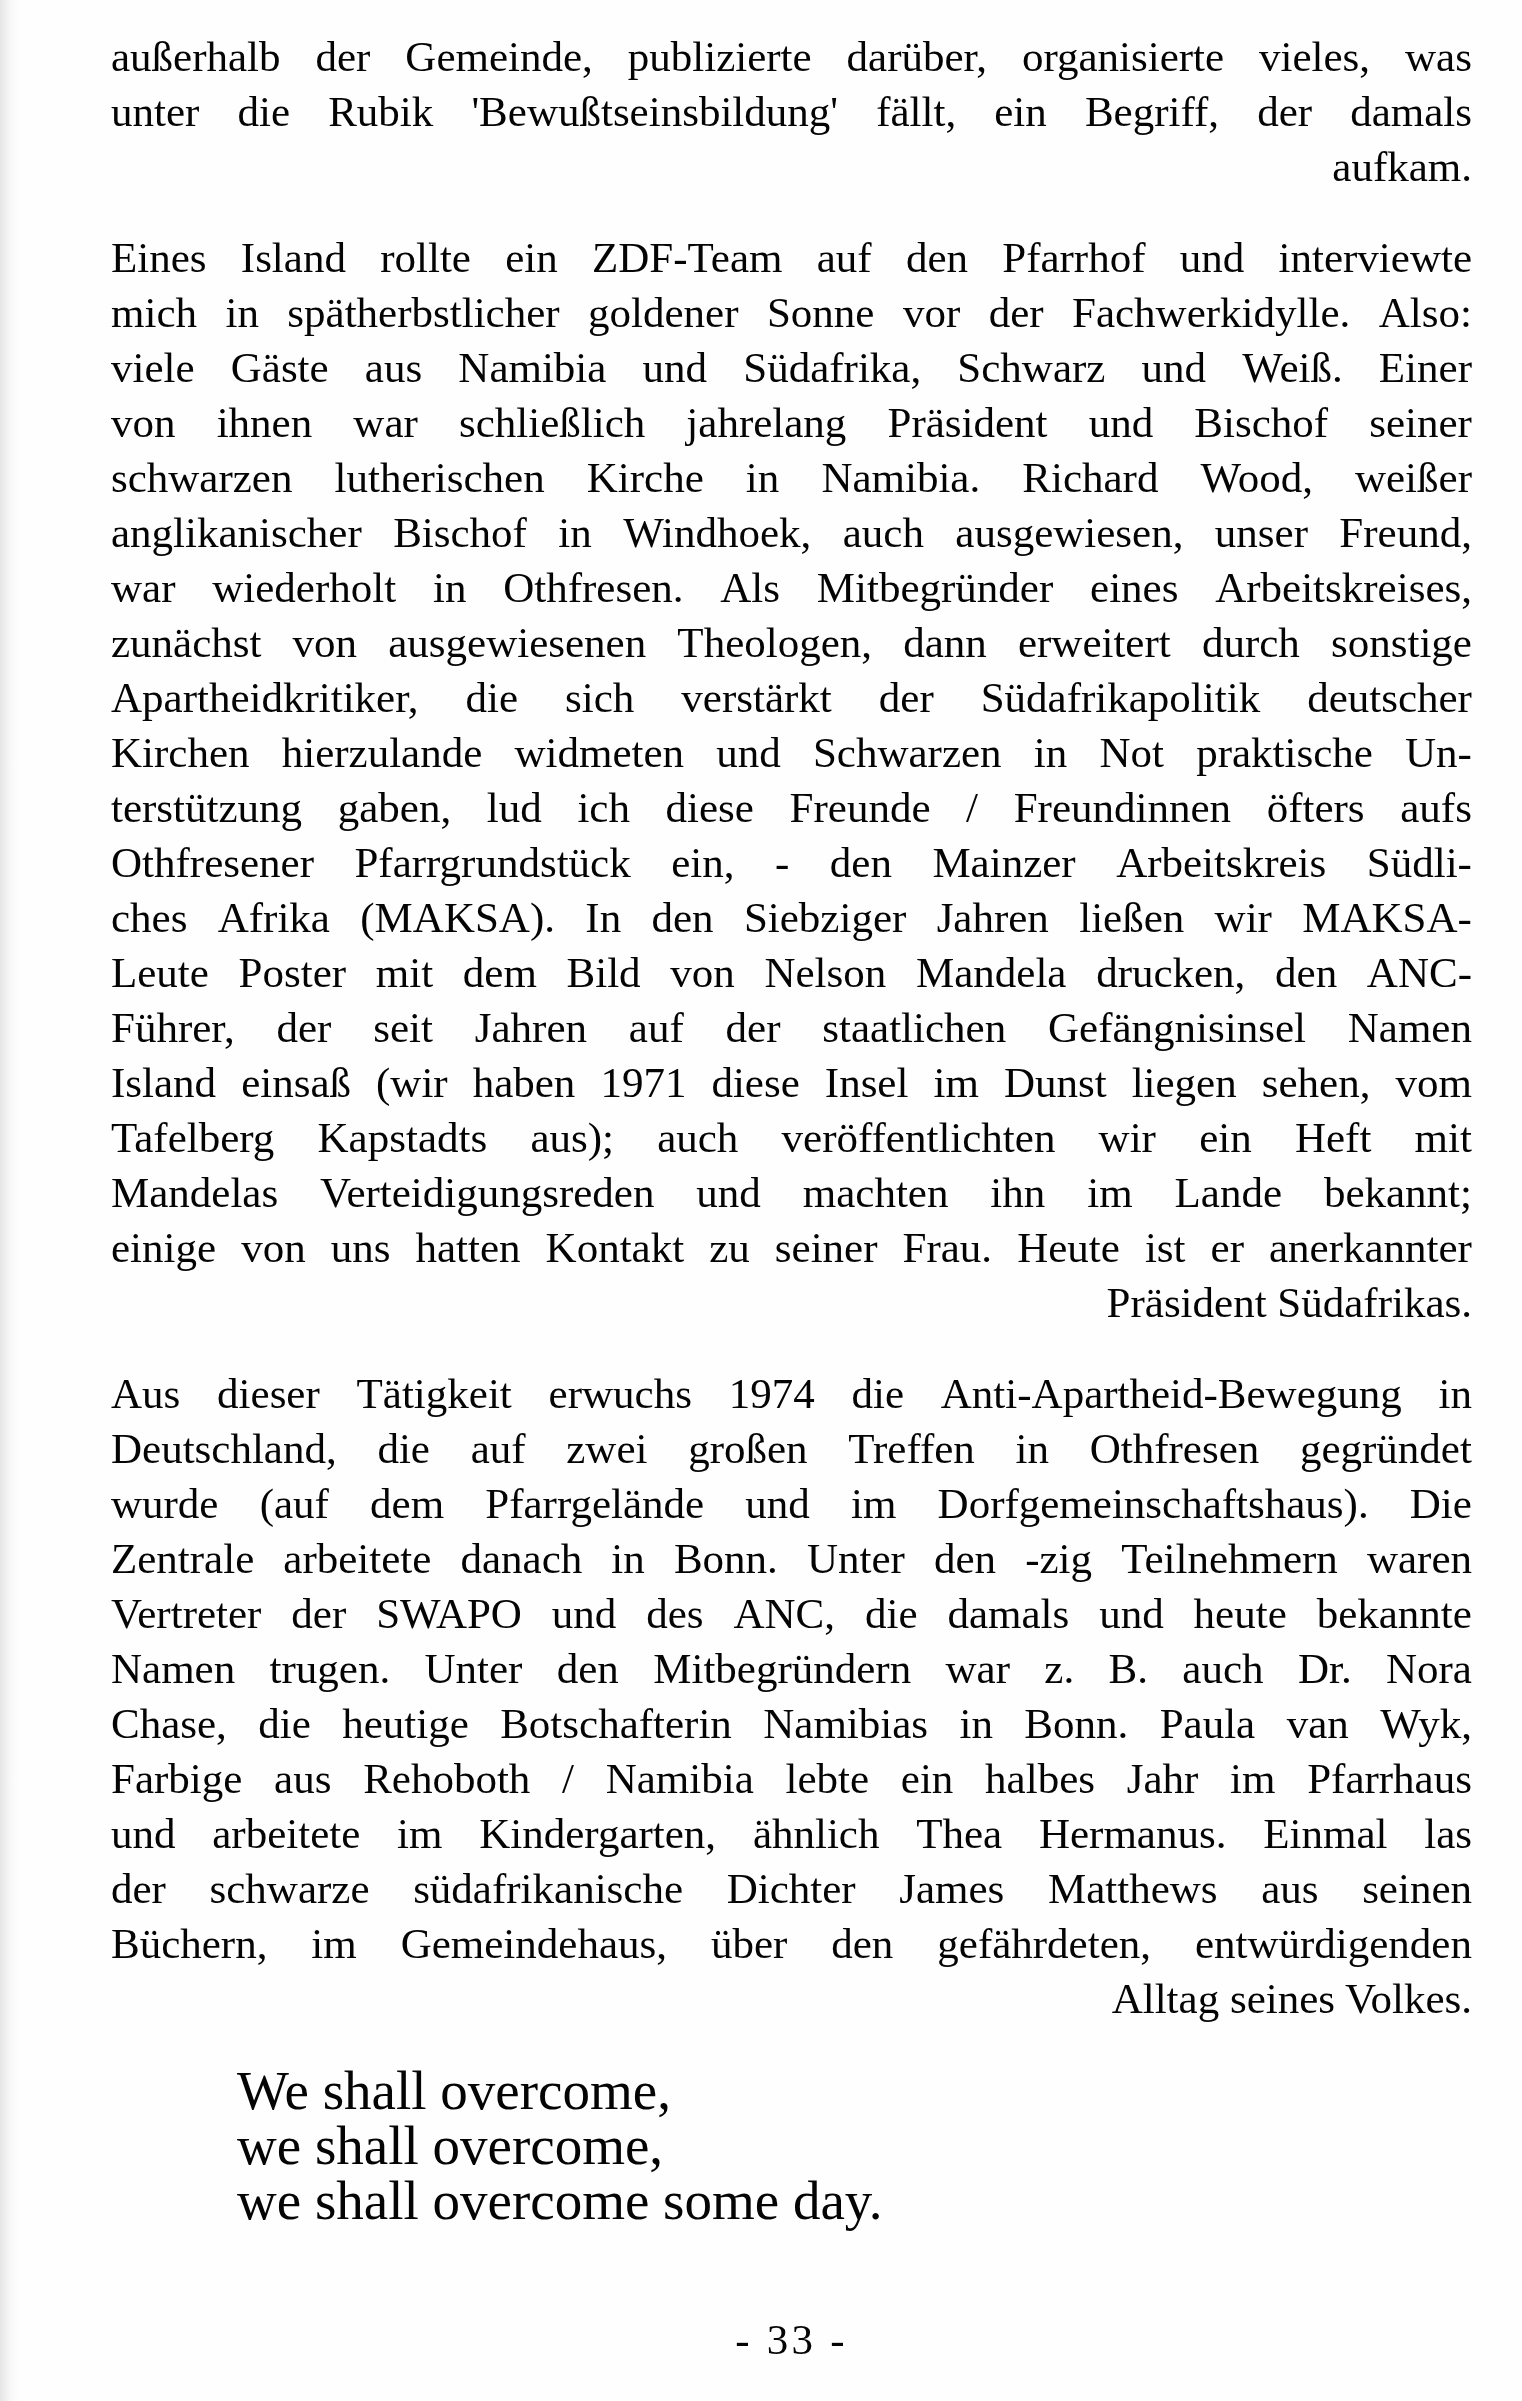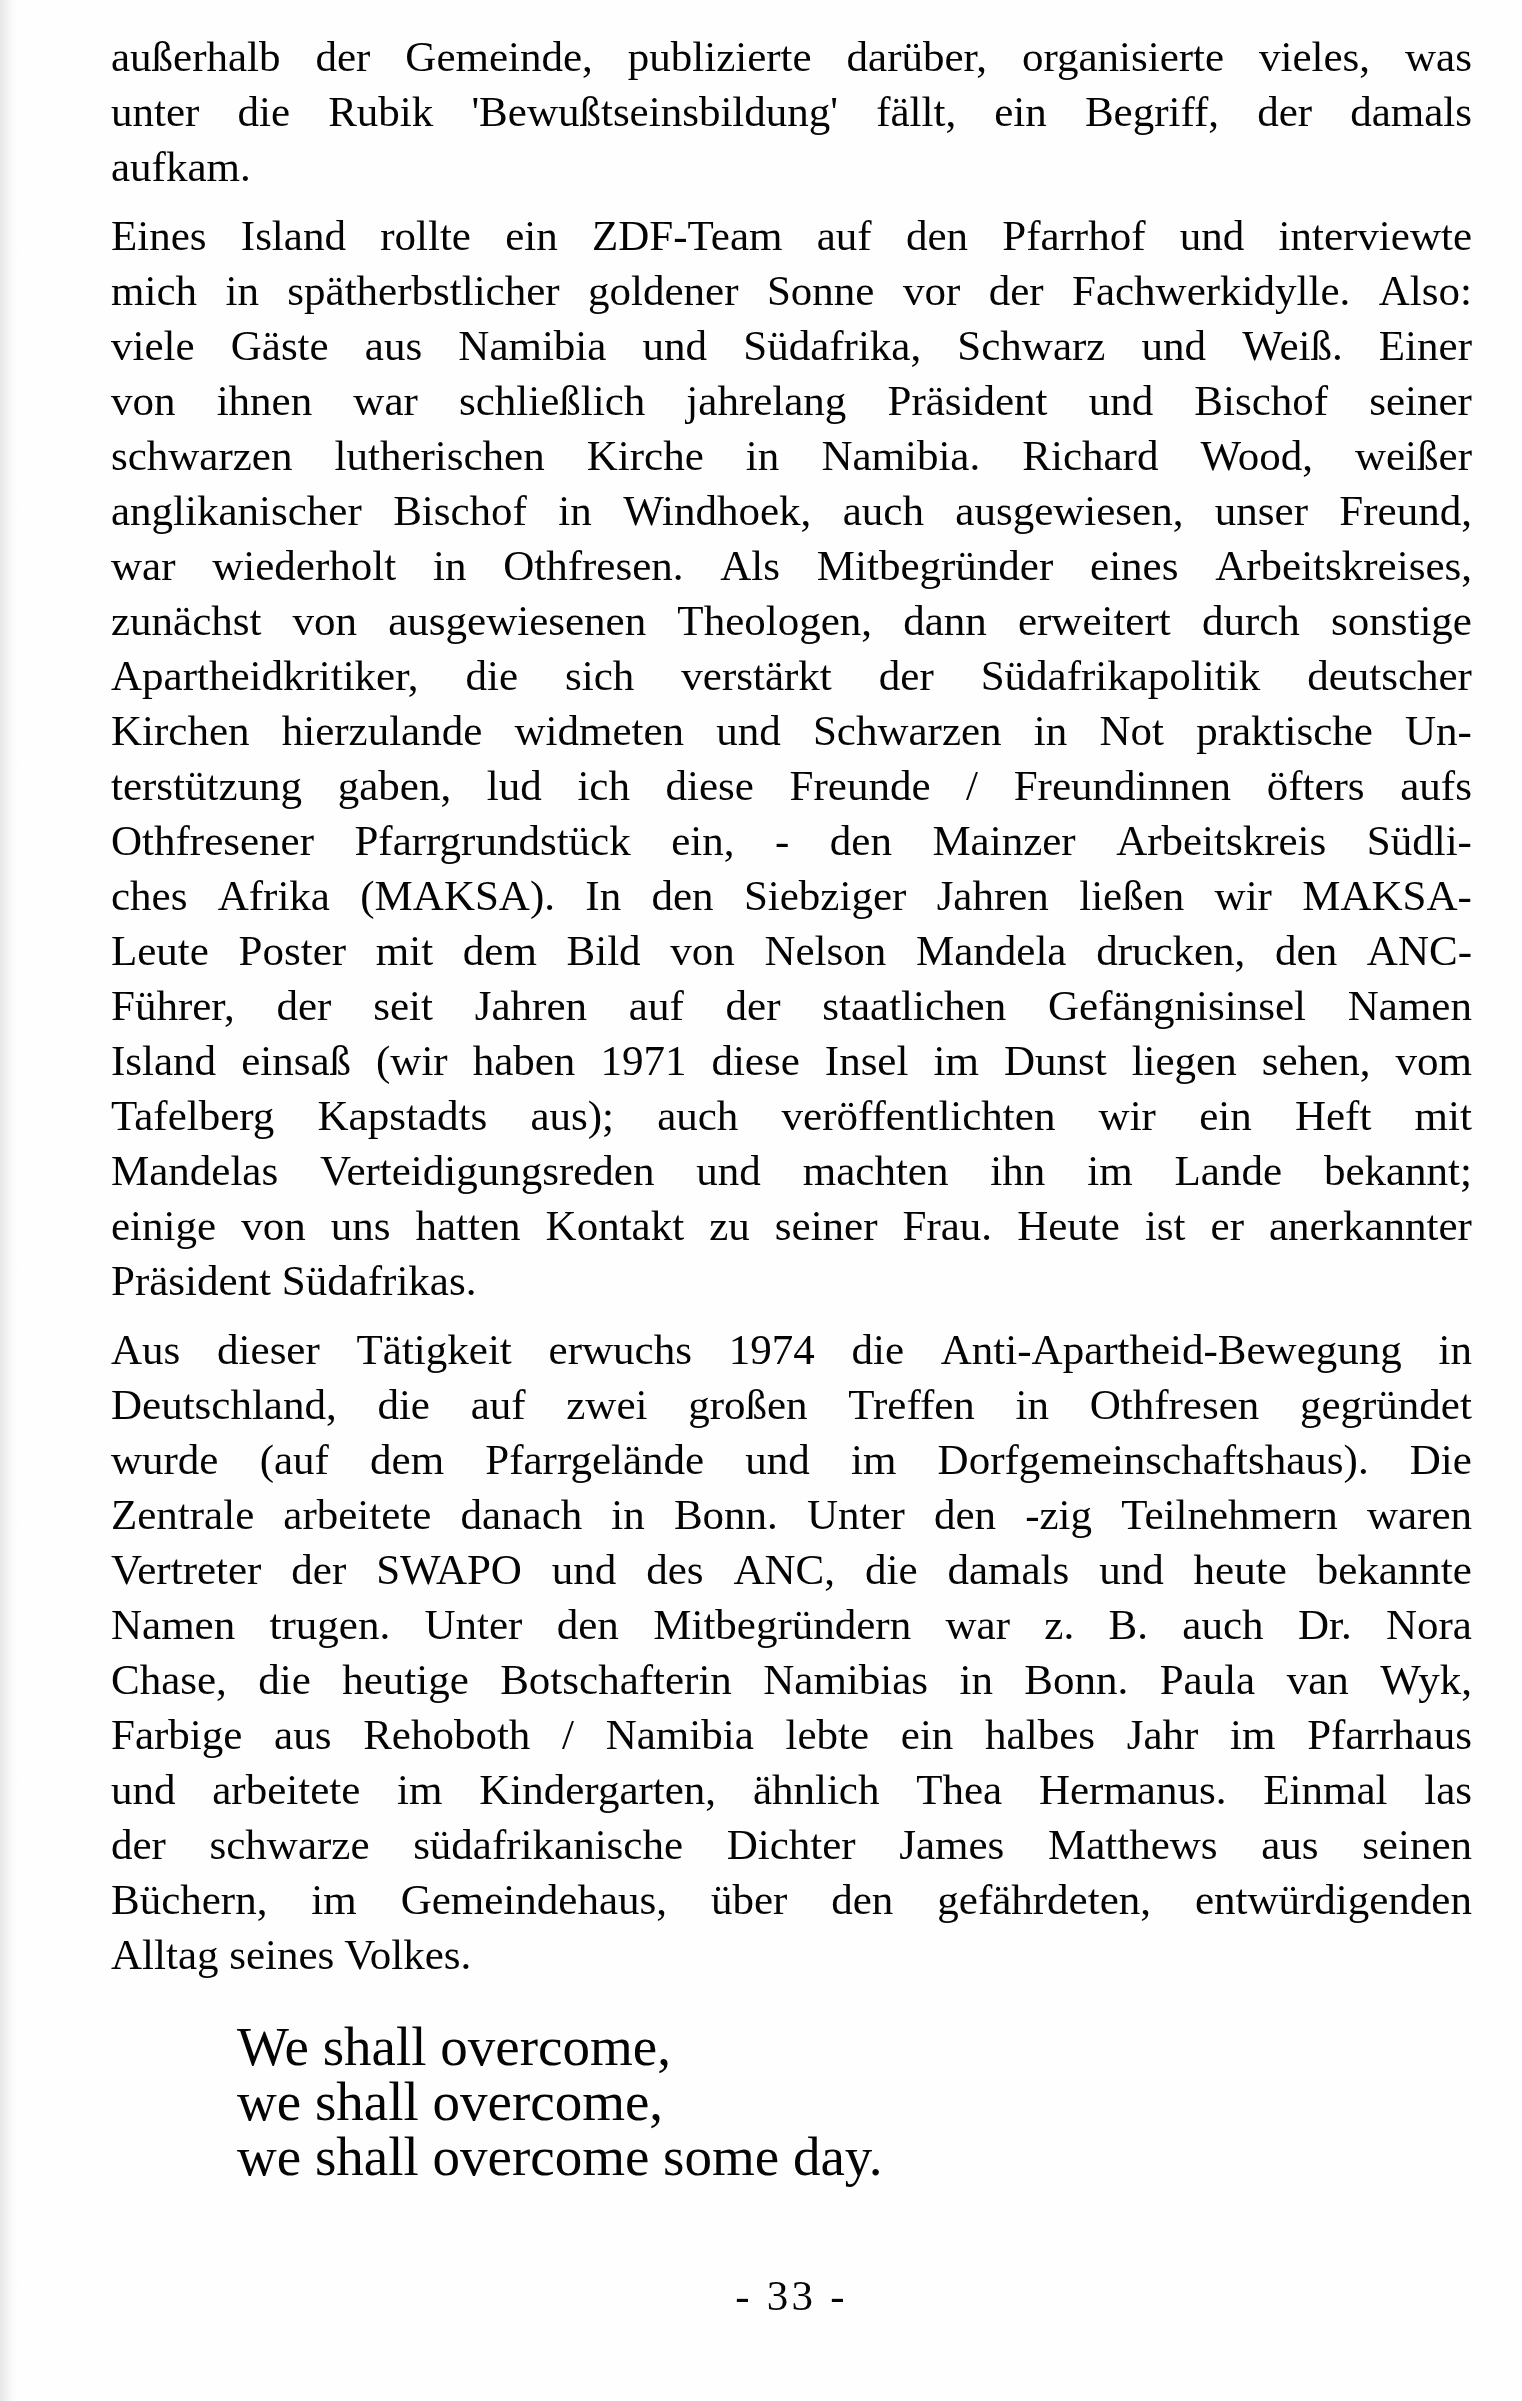--- a/index.html
+++ b/index.html
@@ -28,35 +28,35 @@
     position: absolute;
     left: 111px;
     top: 29px;
     width: 1361px;
   }
   .para {
     margin: 0;
     padding: 0;
   }
   .para + .para {
-    margin-top: 14px;
+    margin-top: 36px;
   }
   .line {
     font-size: 43px;
     line-height: 55px;
     height: 55px;
     white-space: nowrap;
   }
   
   .line.justified {
     display: flex;
     justify-content: space-between;
   }
   .line.lastline {
-    text-align: left;
+    text-align: right;
   }
   .poem {
     margin-top: 37px;
     margin-left: 126px;
   }
   .poem-line {
     font-size: 55px;
     line-height: 55px;
     height: 55px;
     white-space: nowrap;

